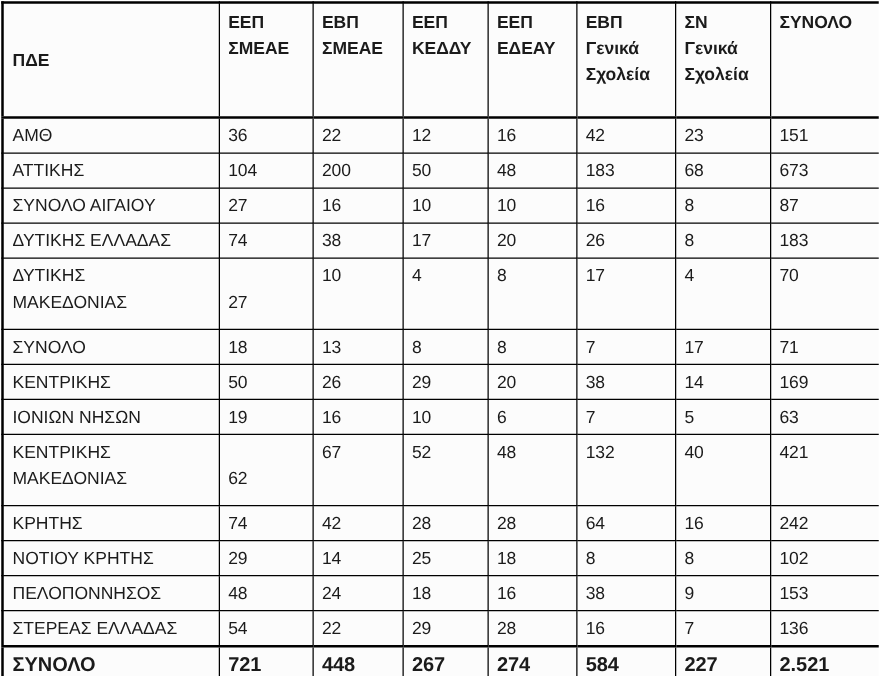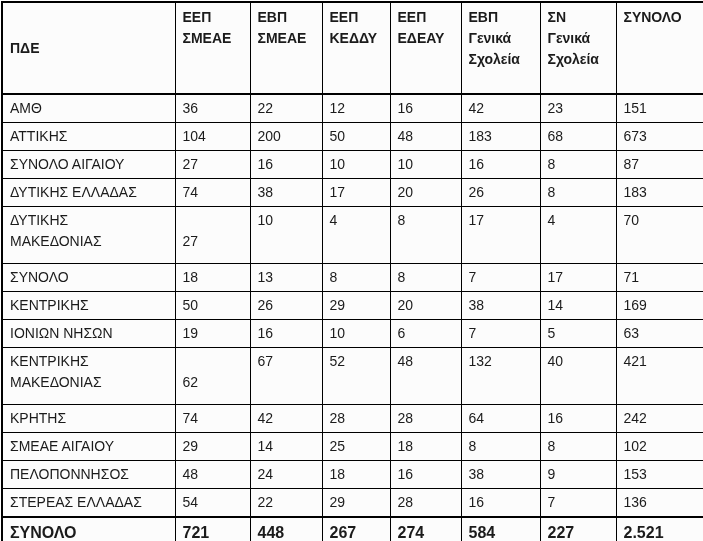--- a/index.html
+++ b/index.html
@@ -203,21 +203,21 @@
     <td>74</td>
     <td>42</td>
     <td>28</td>
     <td>28</td>
     <td>64</td>
     <td>16</td>
     <td>242</td>
   </tr>
 
   <tr>
-    <td>ΣΜΕΑΕ ΑΙΓΑΙΟΥ</td>
+    <td>ΝΟΤΙΟΥ ΚΡΗΤΗΣ</td>
     <td>29</td>
     <td>14</td>
     <td>25</td>
     <td>18</td>
     <td>8</td>
     <td>8</td>
     <td>102</td>
   </tr>
 
   <tr>

